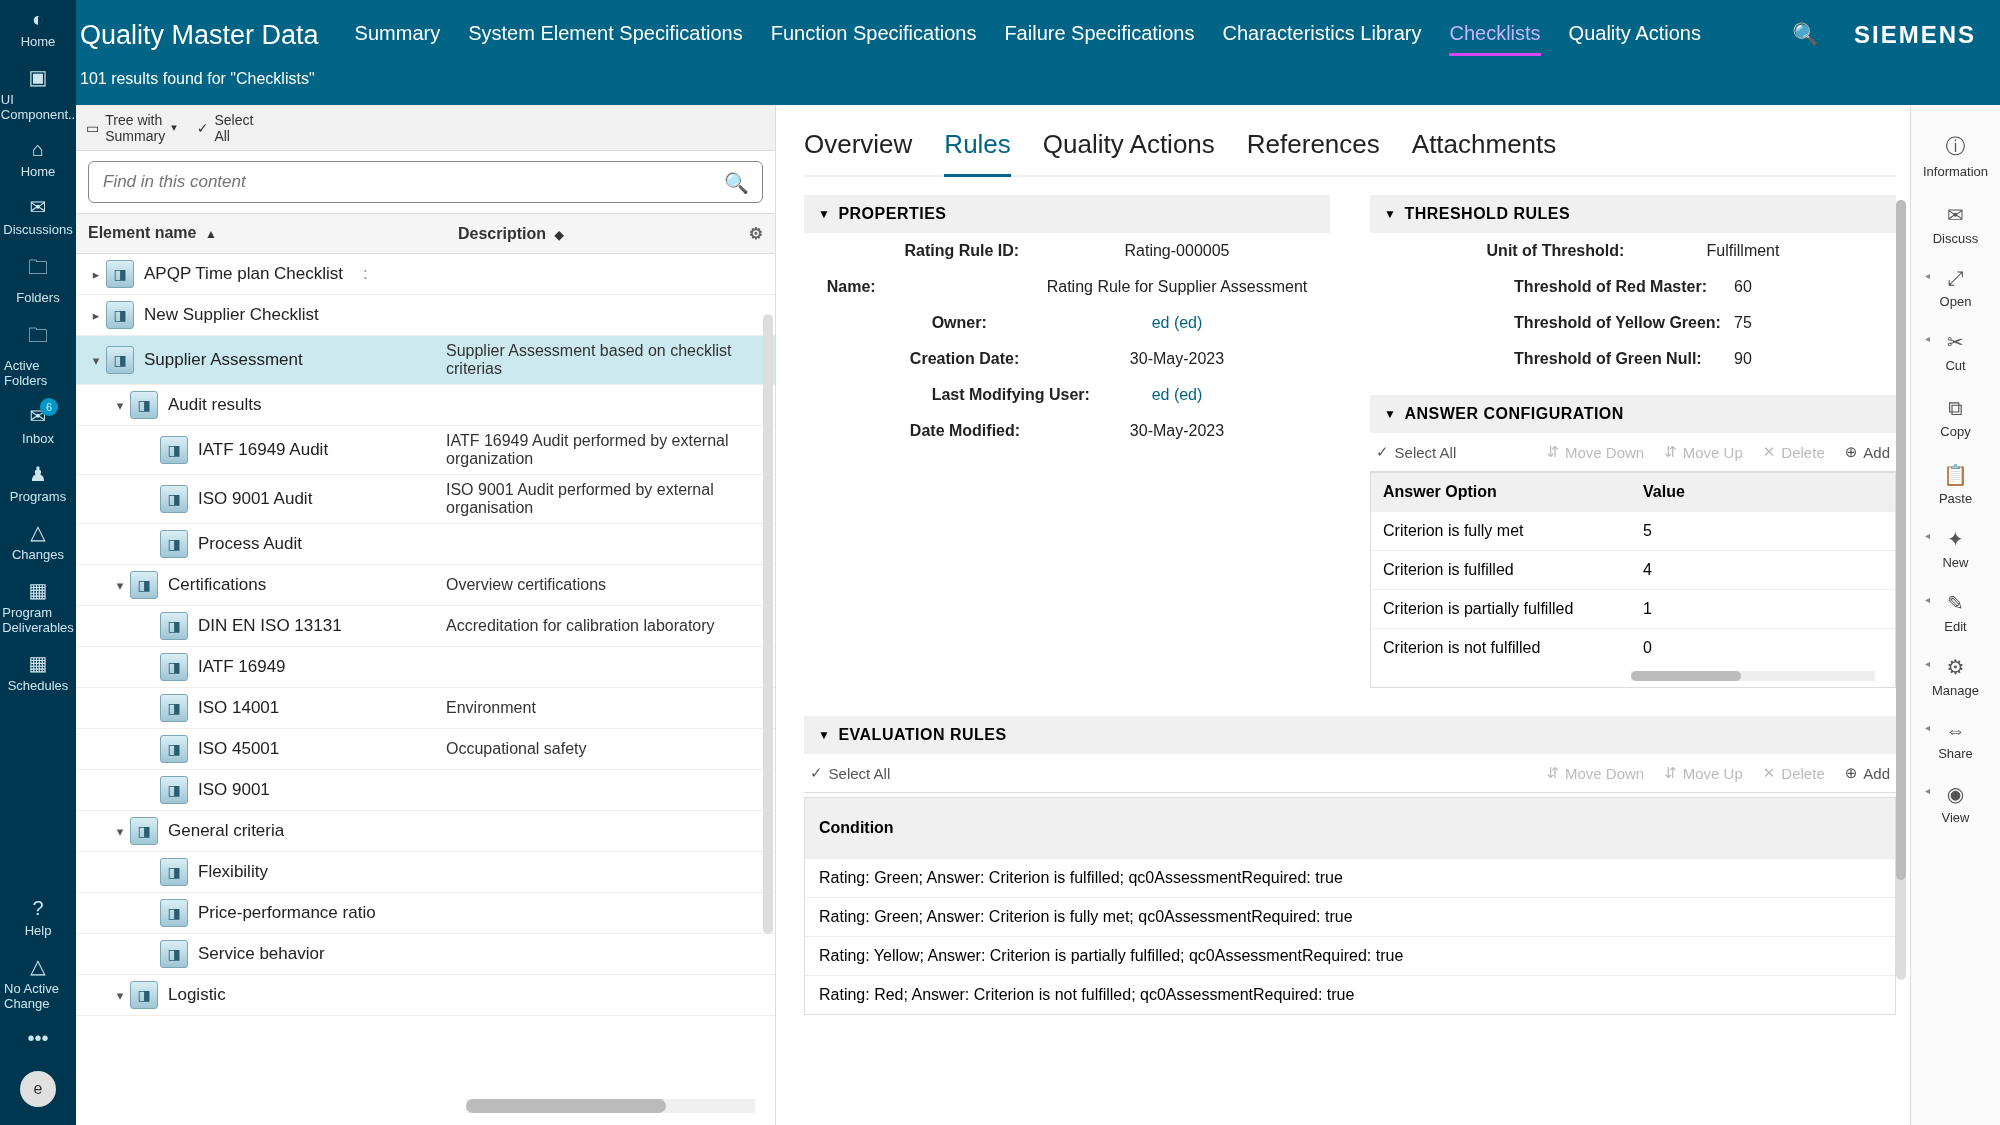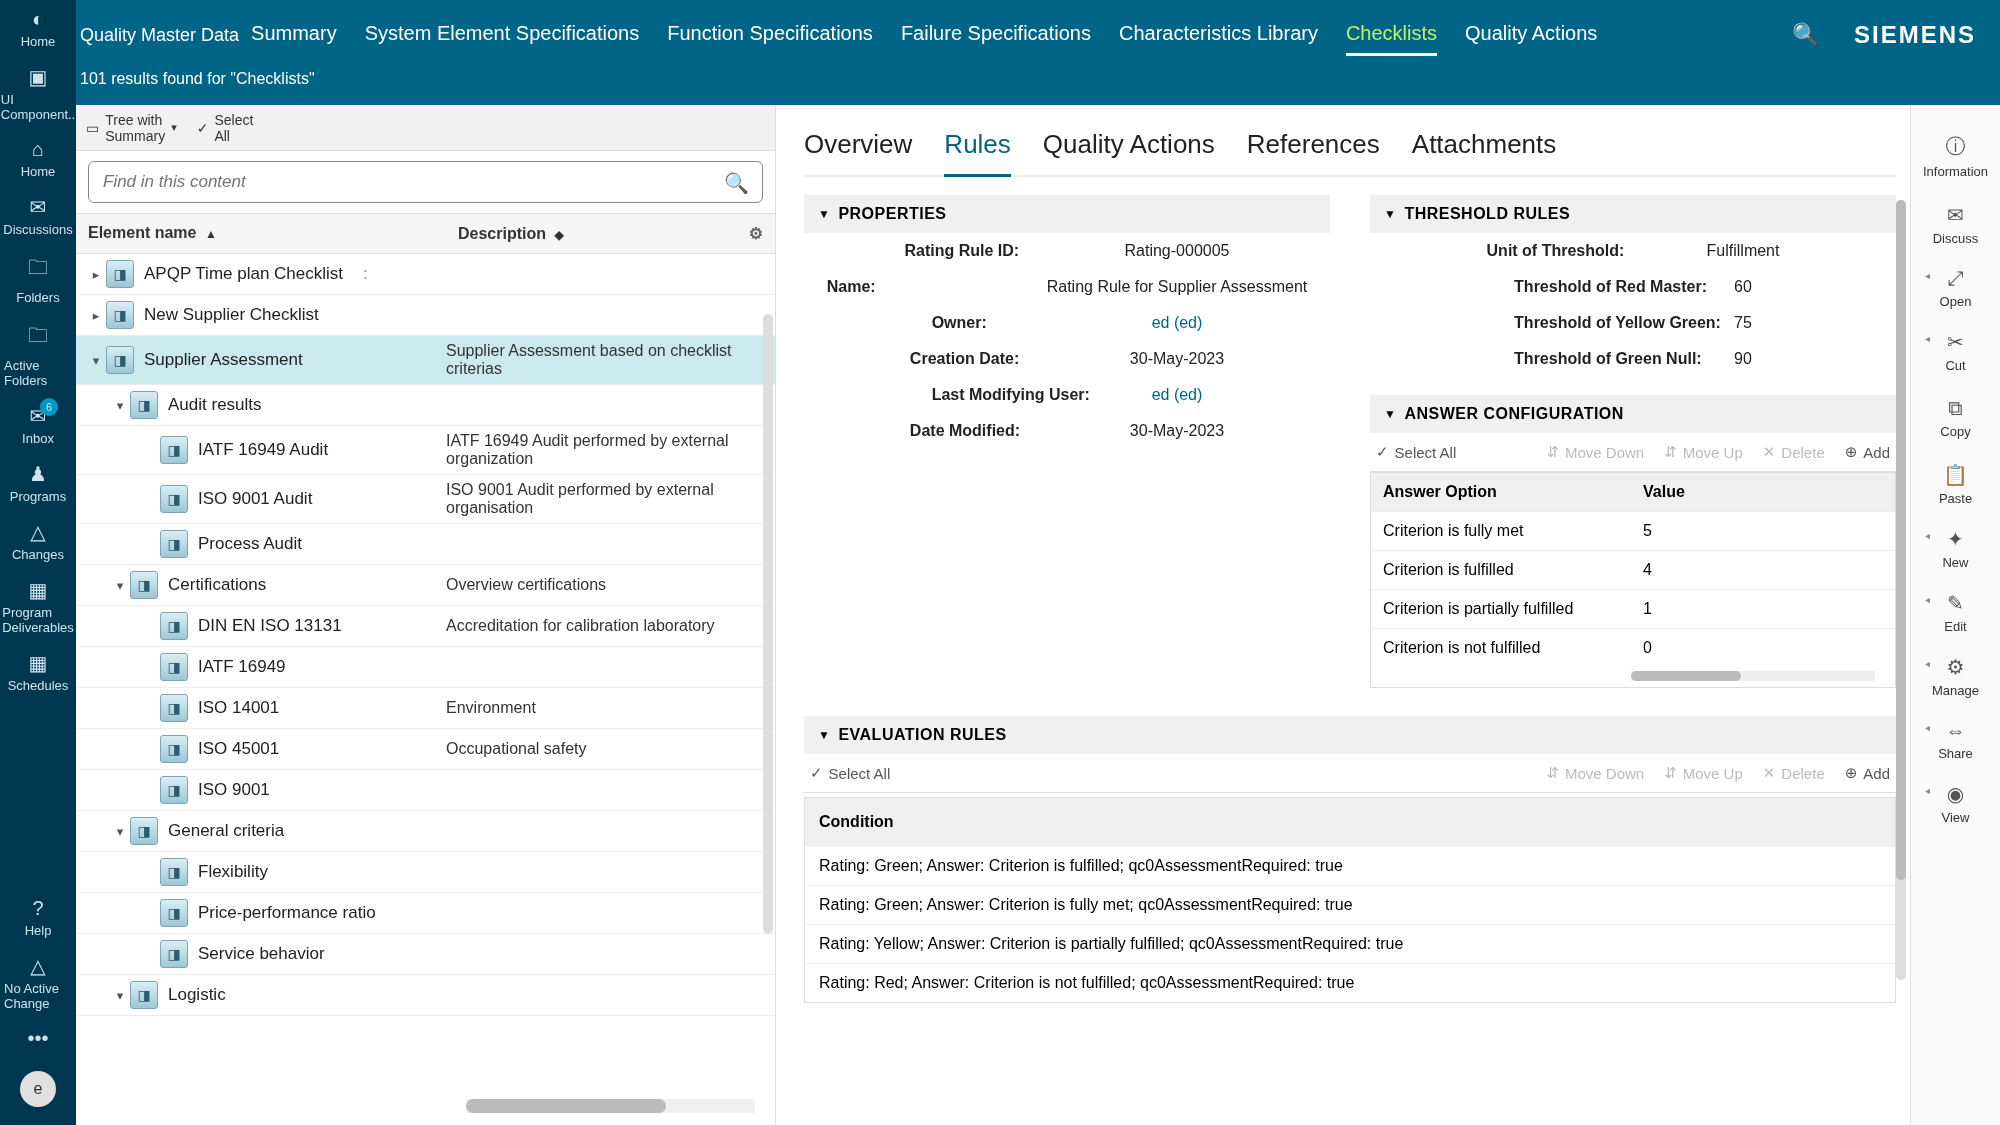--- a/index.html
+++ b/index.html
@@ -1,22 +1,22 @@
 <!DOCTYPE html>
 <html><head>
 <meta charset="utf-8">
 <style>
 * { box-sizing: border-box; margin: 0; padding: 0; font-family: "Segoe UI", Arial, sans-serif; }
 body { width: 2000px; height: 1125px; overflow: hidden; background: #fff; display: flex; flex-direction: column; }
 
 .top-header { background: #006487; color: #fff; height: 70px; display: flex; align-items: center; padding: 0 20px 0 80px; position: relative; }
-.app-title { font-size: 18px; font-weight: 400; margin-right: 12px; }
+.app-title { font-size: 27px; font-weight: 400; margin-right: 36px; }
 .top-nav { display: flex; gap: 28px; }
 .top-nav-item { font-size: 20px; color: #fff; cursor: pointer; padding: 8px 0; }
-.top-nav-item.active { color: #bef264; border-bottom: 3px solid #ffffff; }
+.top-nav-item.active { color: #c4b5fd; border-bottom: 3px solid #d946ef; }
 .brand { position: absolute; right: 24px; font-size: 24px; font-weight: 700; letter-spacing: 2px; }
 .search-top-icon { position: absolute; right: 180px; font-size: 22px; }
 
 .sub-header { background: #006487; color: #fff; font-size: 16px; padding: 0 0 12px 80px; height: 35px; }
 
 .main-row { display: flex; flex: 1; min-height: 0; }
 
 .left-rail { width: 76px; background: #003750; color: #cde4ef; display: flex; flex-direction: column; padding-top: 0; position: absolute; top:0; bottom:0; left:0; z-index:5;}
 .rail-item { display: flex; flex-direction: column; align-items: center; padding: 8px 4px; font-size: 13px; cursor: pointer; }
 .rail-item .ricon { font-size: 20px; margin-bottom: 3px; }
@@ -76,21 +76,21 @@
 
 .ans-table { border:1px solid #ddd; }
 .ans-head { display:flex; background:#f0f0f0; font-weight:600; }
 .ans-row { display:flex; border-top:1px solid #eee;}
 .ans-c1 { width:260px; padding:10px 12px;}
 .ans-c2 { flex:1; padding:10px 12px;}
 .ans-scroll { height:10px; background:#eee; margin:4px 20px 6px 260px; position:relative;}
 .ans-scroll .thumb { position:absolute; left:0; width:110px; height:100%; background:#bbb; border-radius:5px;}
 
 .eval-table { border:1px solid #ddd; margin-top:4px;}
-.eval-head { background:#f0f0f0; padding:15px 14px; font-weight:600;}
+.eval-head { background:#f0f0f0; padding:21px 14px; font-weight:600;}
 .eval-row { padding:10px 14px; border-top:1px solid #eee; font-size:16px;}
 
 .right-rail { width:90px; border-left:1px solid #ddd; background:#fafafa; display:flex; flex-direction:column; padding-top:16px;}
 .rr-item { display:flex; flex-direction:column; align-items:center; padding:12px 4px; font-size:13px; color:#333; cursor:pointer;}
 .rr-item .ric { font-size:20px; color:#555; margin-bottom:4px;}
 .rr-item .ar { font-size:10px; color:#888; align-self:flex-start; margin-left:10px; margin-bottom:-14px;}
 
 .page-vscroll { width:10px; background:#ddd; border-radius:5px; position:absolute; right:94px; top:200px; height:780px;}
 .page-vscroll .thumb { width:100%; height:680px; background:#bbb; border-radius:5px;}
 

